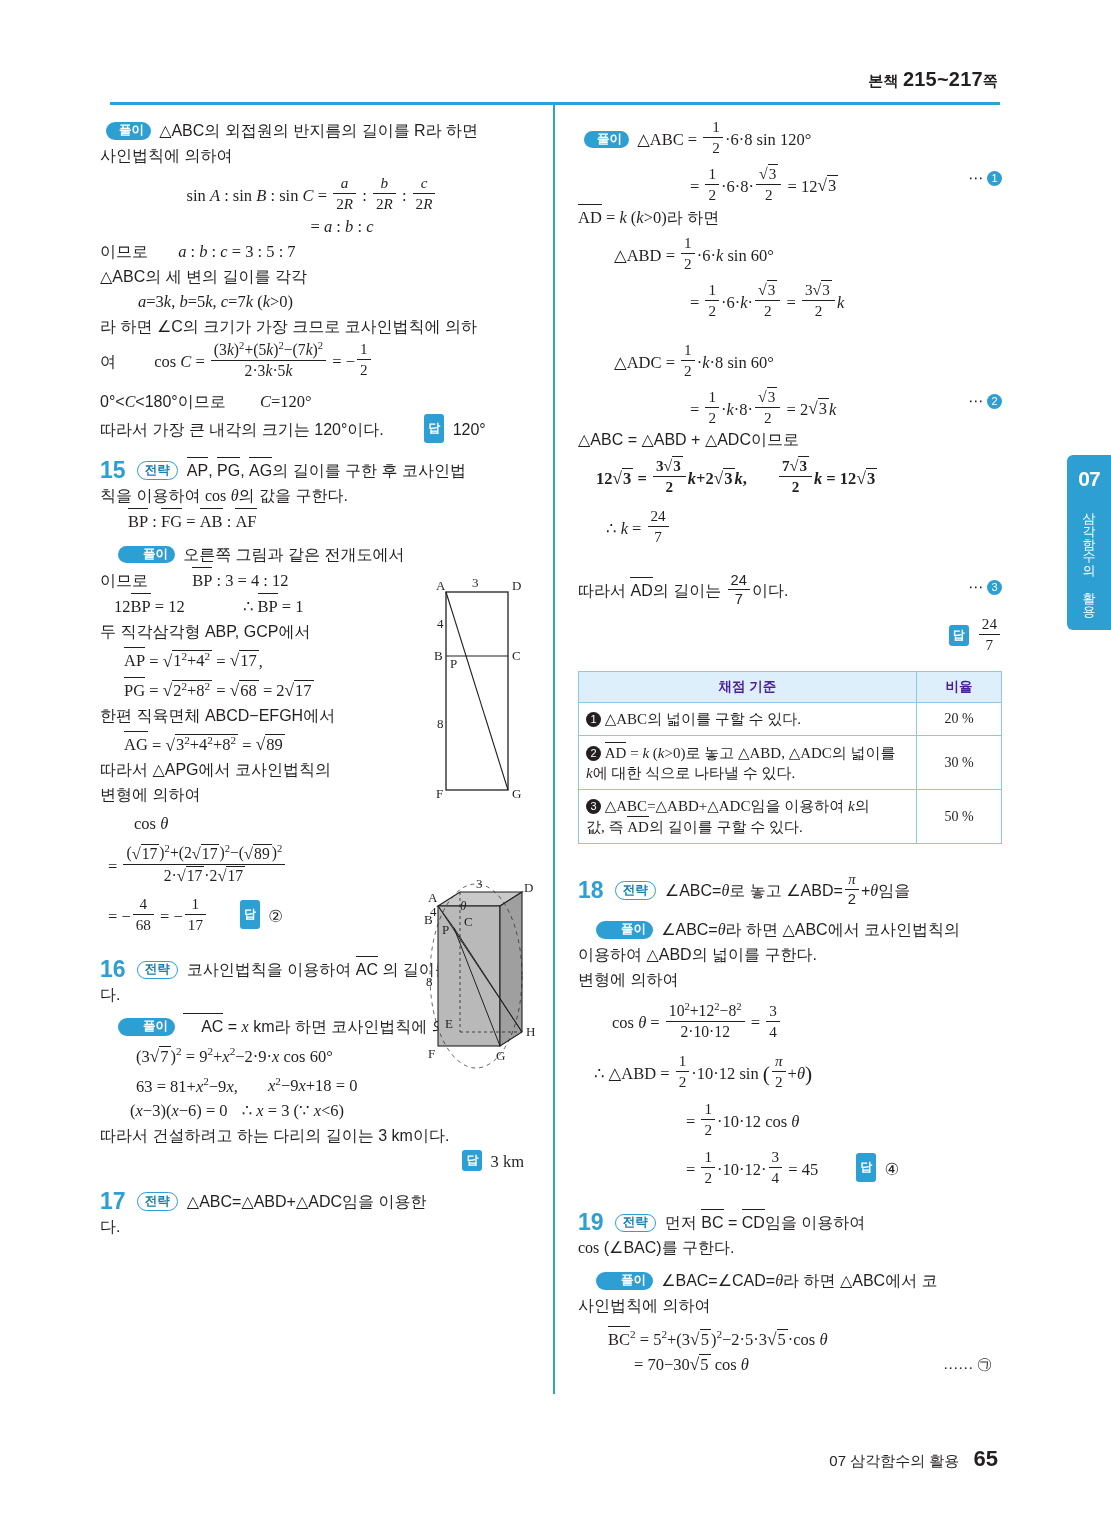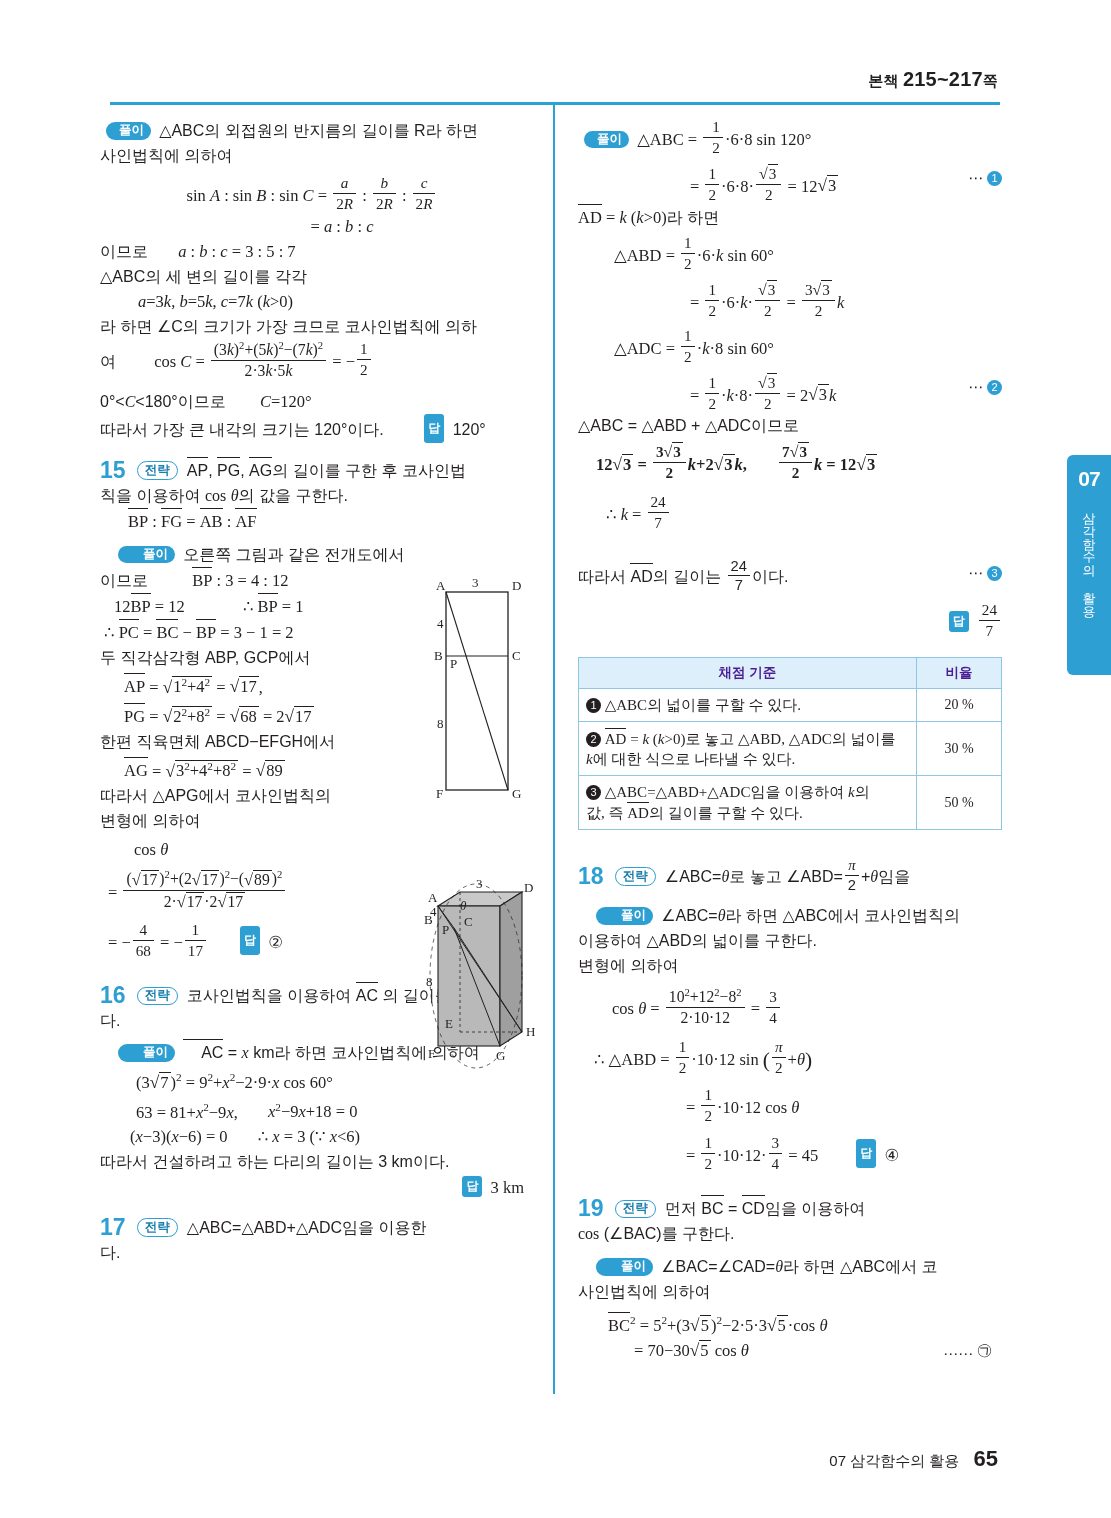--- a/index.html
+++ b/index.html
@@ -16,21 +16,21 @@
     position:absolute;right:113px;top:68px;font-size:15px;letter-spacing:.2px;
     font-family:"Liberation Sans","DejaVu Sans",sans-serif;font-weight:700;color:#231f20;
   }
   #header-label .pg{font-size:20px;}
   
   #divider{
     position:absolute;left:553px;top:104px;width:2px;height:1290px;background:#29a3d4;
   }
   
   #side-tab{
-    position:absolute;right:0;top:455px;width:44px;height:220px;
+    position:absolute;right:0;top:455px;width:44px;height:175px;
     background:#2e9fd2;border-radius:6px 0 0 6px;
     color:#fff;
   }
   #side-tab .num{
     position:absolute;top:12px;left:0;width:44px;text-align:center;
     font-family:"Liberation Sans","DejaVu Sans",sans-serif;
     font-weight:700;font-size:21px;letter-spacing:-1px;
   }
   #side-tab .vtxt{
     position:absolute;top:48px;left:0;width:44px;text-align:center;
@@ -189,23 +189,20 @@
       <span class="badge">풀이</span>
       <span class="k">오른쪽 그림과 같은 전개도에서</span>
     </p>
     <p class="line">
       <span class="k">이므로</span>
       <span style="margin-left:40px;"><span class="ovl">BP</span> : 3 = 4 : 12</span>
     </p>
     <p class="line" style="padding-left:14px;">
       12<span class="ovl">BP</span> = 12 <span style="margin-left:54px;">∴ <span class="ovl">BP</span> = 1</span>
     </p>
-    <p class="line" style="padding-left:4px;">
-      ∴ <span class="ovl">PC</span> = <span class="ovl">BC</span> − <span class="ovl">BP</span> = 3 − 1 = 2
-    </p>
     <p class="line k">두 직각삼각형 ABP, GCP에서</p>
     <p class="line" style="padding-left:24px;">
       <span class="ovl">AP</span> = <span class="sqrt"><span class="rad">√</span><span class="body">1<sup>2</sup>+4<sup>2</sup></span></span> = <span class="sqrt"><span class="rad">√</span><span class="body">17</span></span>,
     </p>
     <p class="line" style="padding-left:24px;">
       <span class="ovl">PG</span> = <span class="sqrt"><span class="rad">√</span><span class="body">2<sup>2</sup>+8<sup>2</sup></span></span> = <span class="sqrt"><span class="rad">√</span><span class="body">68</span></span> = 2<span class="sqrt"><span class="rad">√</span><span class="body">17</span></span>
     </p>
     <p class="line k">한편 직육면체 ABCD−EFGH에서</p>
     <p class="line" style="padding-left:24px;">
       <span class="ovl">AG</span> = <span class="sqrt"><span class="rad">√</span><span class="body">3<sup>2</sup>+4<sup>2</sup>+8<sup>2</sup></span></span> = <span class="sqrt"><span class="rad">√</span><span class="body">89</span></span>
@@ -239,21 +236,21 @@
       <span class="badge">풀이</span>
       <span class="k"><span class="ovl">AC</span> = <span class="math">x</span> km라 하면 코사인법칙에 의하여</span>
     </p>
     <p class="line" style="padding-left:36px;">
       (3<span class="sqrt"><span class="rad">√</span><span class="body">7</span></span>)<sup>2</sup> = 9<sup>2</sup>+<span class="math">x</span><sup>2</sup>−2·9·<span class="math">x</span> <span class="math upr">cos</span> 60°
     </p>
     <p class="line" style="padding-left:36px;">
       63 = 81+<span class="math">x</span><sup>2</sup>−9<span class="math">x</span>, <span style="margin-left:26px;"><span class="math">x</span><sup>2</sup>−9<span class="math">x</span>+18 = 0</span>
     </p>
     <p class="line" style="padding-left:30px;">
-      (<span class="math">x</span>−3)(<span class="math">x</span>−6) = 0 <span style="margin-left:26px;text-align:center;">∴ <span class="math">x</span> = 3 (∵ <span class="math">x</span>&lt;6)</span>
+      (<span class="math">x</span>−3)(<span class="math">x</span>−6) = 0 <span style="margin-left:10px;text-align:center;">∴ <span class="math">x</span> = 3 (∵ <span class="math">x</span>&lt;6)</span>
     </p>
     <p class="line k">따라서 건설하려고 하는 다리의 길이는 3 km이다.</p>
     <p class="ans-line">
       <span class="ansbox">답</span>
       <span>3 km</span>
     </p>
   </div>
 
   <div style="margin-top:16px;">
     <p class="line">
@@ -330,21 +327,21 @@
     </p>
     <p class="line">
       <span class="ovl">AD</span> = <span class="math">k</span> (<span class="math">k</span>&gt;0)<span class="k">라 하면</span>
     </p>
     <p class="line" style="padding-left:36px;margin-top:4px;">
       △ABD = <span class="frac"><span class="n">1</span><span class="d">2</span></span>·6·<span class="math">k</span> <span class="math upr">sin</span> 60°
     </p>
     <p class="line" style="padding-left:112px;margin-top:6px;">
       = <span class="frac"><span class="n">1</span><span class="d">2</span></span>·6·<span class="math">k</span>·<span class="frac"><span class="n"><span class="sqrt"><span class="rad">√</span><span class="body">3</span></span></span><span class="d">2</span></span> = <span class="frac"><span class="n">3<span class="sqrt"><span class="rad">√</span><span class="body">3</span></span></span><span class="d">2</span></span><span class="math">k</span>
     </p>
-    <p class="line" style="padding-left:36px;margin-top:6px;">
+    <p class="line" style="padding-left:36px;margin-top:20px;">
       △ADC = <span class="frac"><span class="n">1</span><span class="d">2</span></span>·<span class="math">k</span>·8 <span class="math upr">sin</span> 60°
     </p>
     <p class="line rowrel" style="padding-left:112px;margin-top:6px;">
       = <span class="frac"><span class="n">1</span><span class="d">2</span></span>·<span class="math">k</span>·8·<span class="frac"><span class="n"><span class="sqrt"><span class="rad">√</span><span class="body">3</span></span></span><span class="d">2</span></span> = 2<span class="sqrt"><span class="rad">√</span><span class="body">3</span></span><span class="math">k</span>
       <span class="ref" style="top:2px;">⋯ <span class="circled">2</span></span>
     </p>
     <p class="line k">△ABC = △ABD + △ADC이므로</p>
     <p class="line" style="padding-left:18px;margin-top:4px;font-weight:bold;">
       12<span class="sqrt"><span class="rad">√</span><span class="body">3</span></span> = <span class="frac"><span class="n">3<span class="sqrt"><span class="rad">√</span><span class="body">3</span></span></span><span class="d">2</span></span><span class="math">k</span>+2<span class="sqrt"><span class="rad">√</span><span class="body">3</span></span><span class="math">k</span>,
       <span style="margin-left:26px;"><span class="frac"><span class="n">7<span class="sqrt"><span class="rad">√</span><span class="body">3</span></span></span><span class="d">2</span></span><span class="math">k</span> = 12<span class="sqrt"><span class="rad">√</span><span class="body">3</span></span></span>

